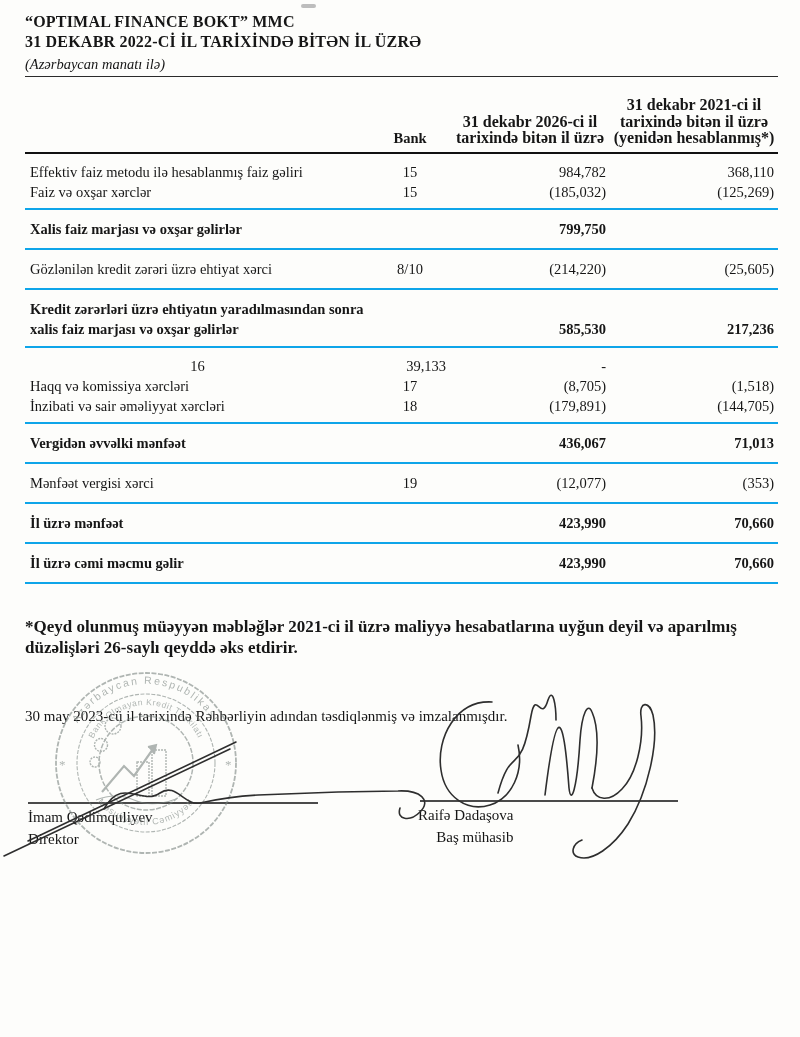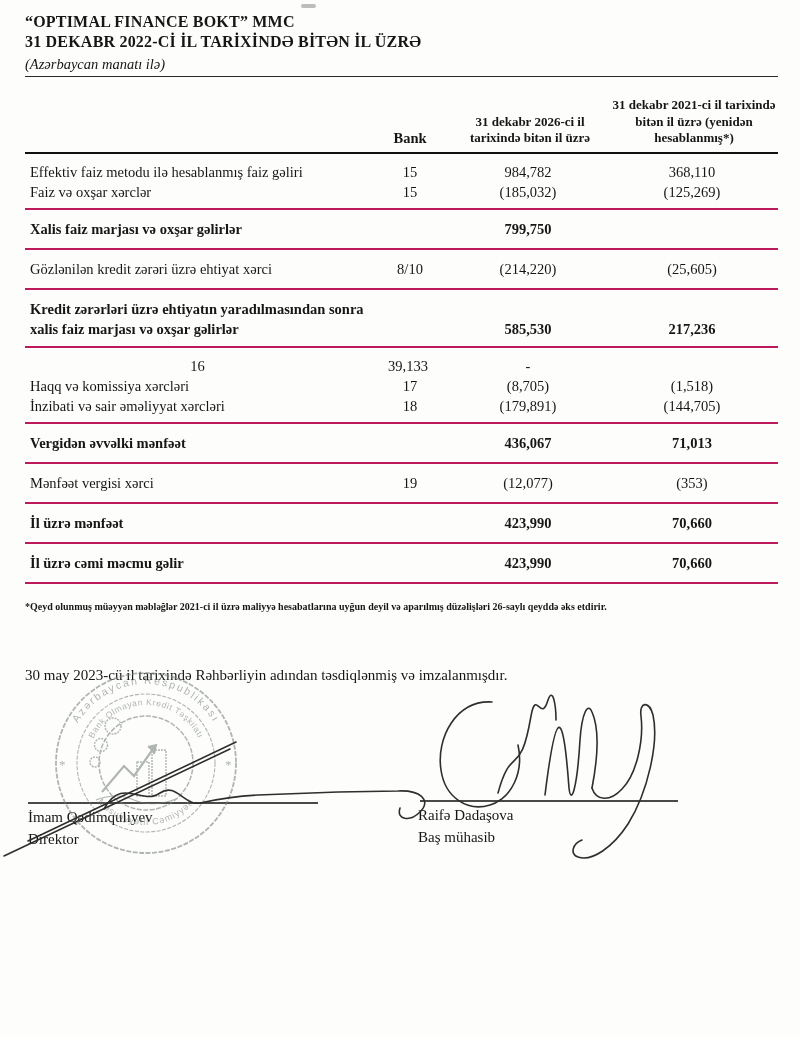--- a/index.html
+++ b/index.html
@@ -10,37 +10,37 @@
   }
   .content{padding:12px 22px 0 25px;}
   .scan-mark{position:absolute;left:301px;top:4px;width:15px;height:4px;background:#9b9b9b;opacity:.65;border-radius:2px;}
   .doc-title{font-weight:bold;font-size:16px;line-height:20px;letter-spacing:.2px;}
   .currency-note{font-style:italic;font-size:14.5px;line-height:19px;padding-top:3px;}
   .subtitle-rule{border:0;border-top:1.6px solid #2a2a2a;margin:2px 0 0 0;width:753px;}
 
   .fintable{margin-top:20px;width:753px;}
   .grid-row{display:grid;grid-template-columns:345px 80px 160px 168px;align-items:end;}
   .thead{padding-bottom:5px;border-bottom:2px solid #111;}
-  .th{font-weight:bold;font-size:13px;line-height:16.5px;text-align:center;}
+  .th{font-weight:bold;font-size:16px;line-height:16.5px;text-align:center;}
   .th.qeyd{font-size:14.5px;}
-  .group{border-bottom:2px solid #be185d;padding:8px 0 6px 0;}
+  .group{border-bottom:2px solid #0ea5e9;padding:8px 0 6px 0;}
   .group.g-single{padding:9px 0;}
   .group.g-tall{padding:9px 0 7px 0;}
   .row{font-size:14.5px;line-height:20px;}
   .row .label{padding-left:5px;}
   .row .note{text-align:center;}
-  .row .val{text-align:center;padding-right:4px;}
+  .row .val{text-align:right;padding-right:4px;}
   .row.bold{font-weight:bold;}
 
-  .footnote{margin-top:12px;font-weight:bold;font-size:10px;line-height:21px;width:756px;}
+  .footnote{margin-top:32px;font-weight:bold;font-size:17px;line-height:21px;width:756px;}
   .approval{margin-top:48px;font-size:15px;line-height:20px;}
 
   .sig-name-block{position:absolute;font-size:15px;line-height:22px;}
   .sig-left{left:28px;top:806px;}
-  .sig-right{left:418px;top:804px;}
+  .sig-right{left:418px;top:804px;text-align:right;}
   .sig-line{position:absolute;background:#4a4a4a;height:1.5px;}
   .sig-line-left{left:28px;top:802px;width:290px;}
   .sig-line-right{left:420px;top:800px;width:258px;}
 
   .overlay{position:absolute;left:0;top:0;pointer-events:none;}
 </style>
 </head>
 <body>
 
 <div class="page">

